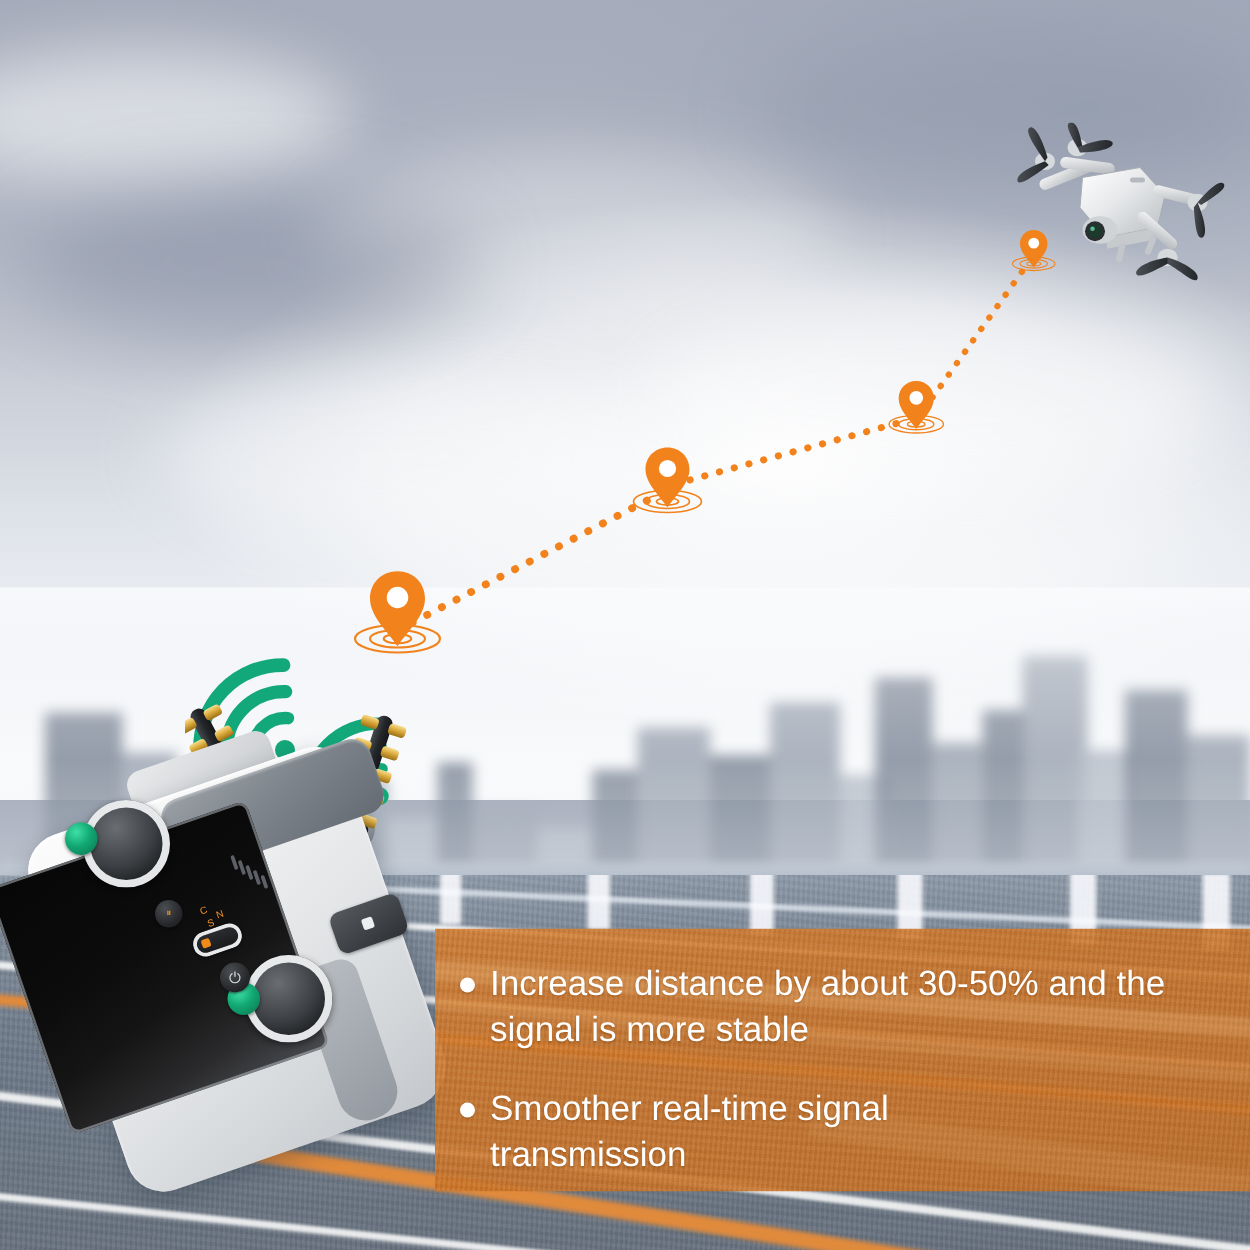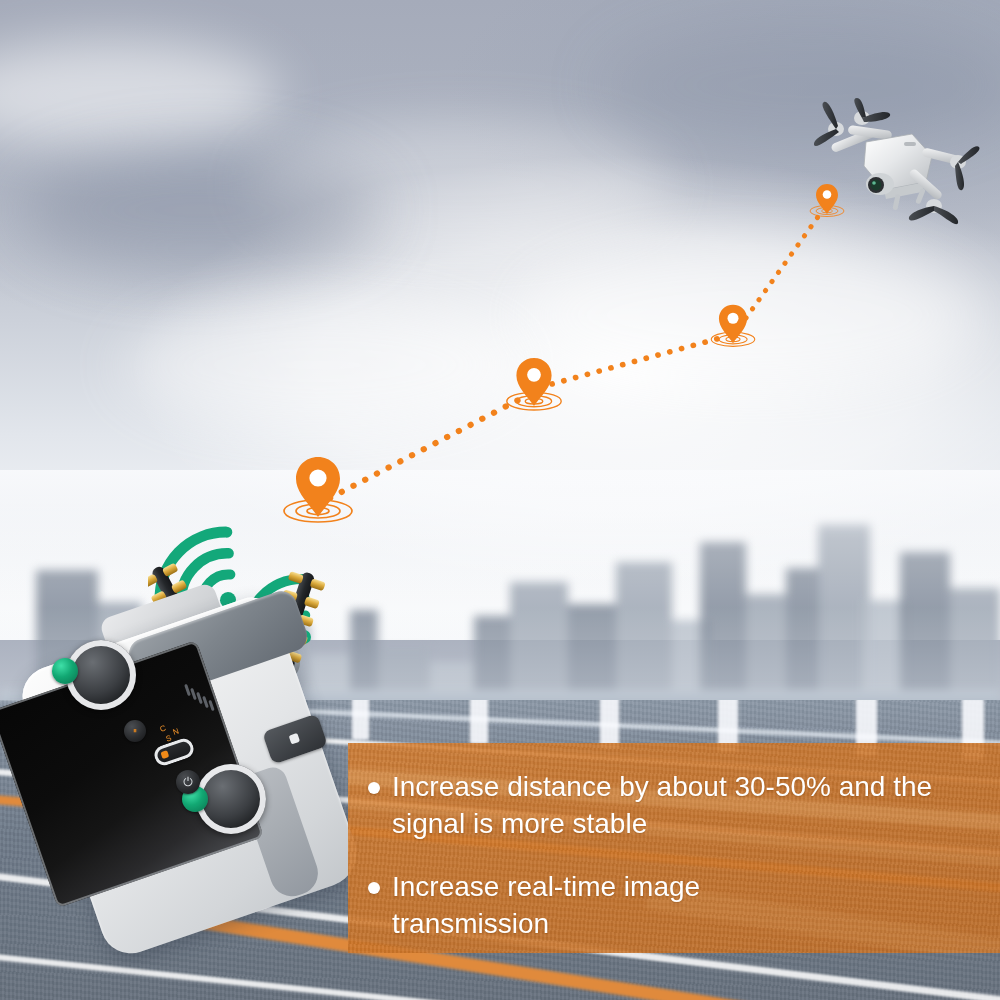--- a/index.html
+++ b/index.html
@@ -515,18 +515,18 @@
     <div class="callout-streak" style="left:-20px; top:54px; width:760px; height:10px; transform:rotate(5deg); opacity:.6;"></div>
     <div class="callout-streak" style="left:300px; top:140px; width:520px; height:26px; transform:rotate(9deg); opacity:.45;"></div>
 
     <div class="callout-inner">
       <div class="b-row">
         <div class="b-dot"></div>
         <div class="b-text">Increase distance by about 30-50% and the signal is more stable</div>
       </div>
       <div class="b-row">
         <div class="b-dot"></div>
-        <div class="b-text" style="max-width:330px;">Increase real-time image transmission</div>
+        <div class="b-text" style="max-width:330px;">Smoother real-time signal transmission</div>
       </div>
     </div>
   </div>
 
 </div>
 
 </body></html>

